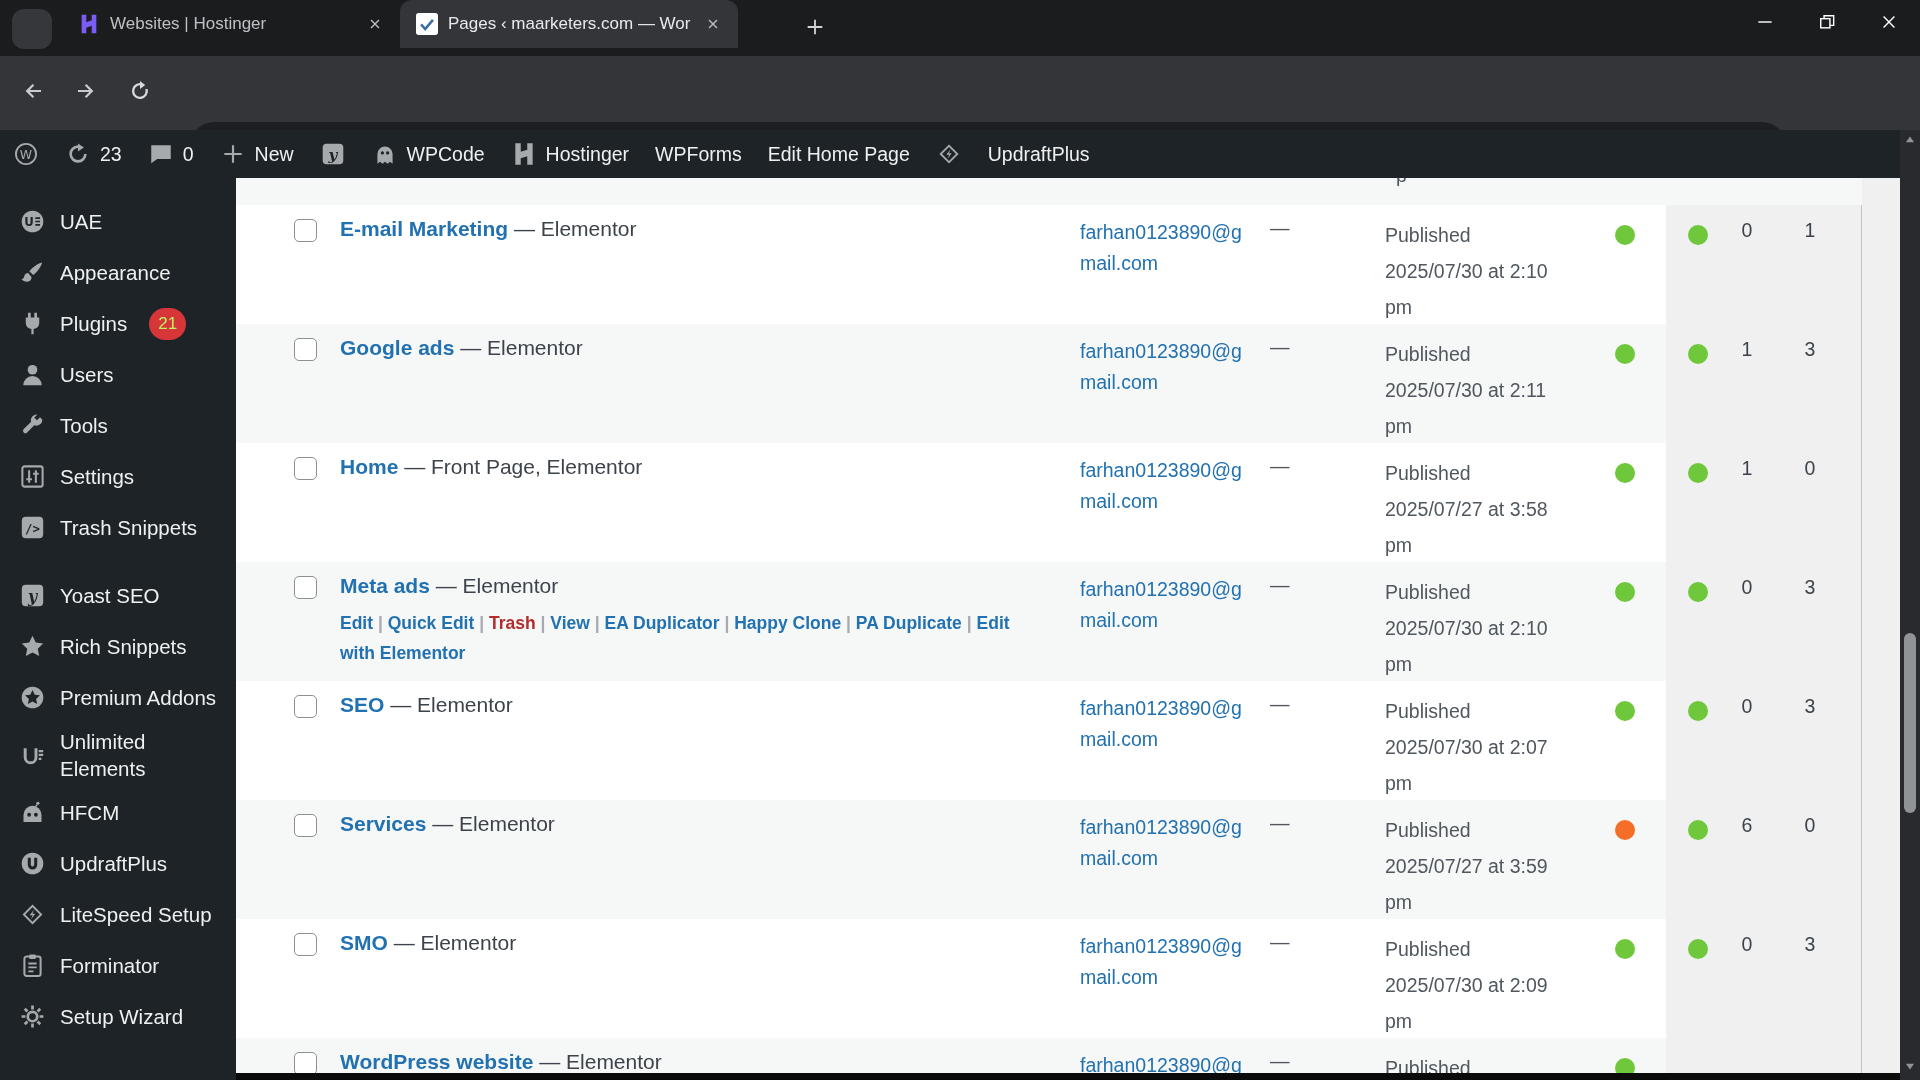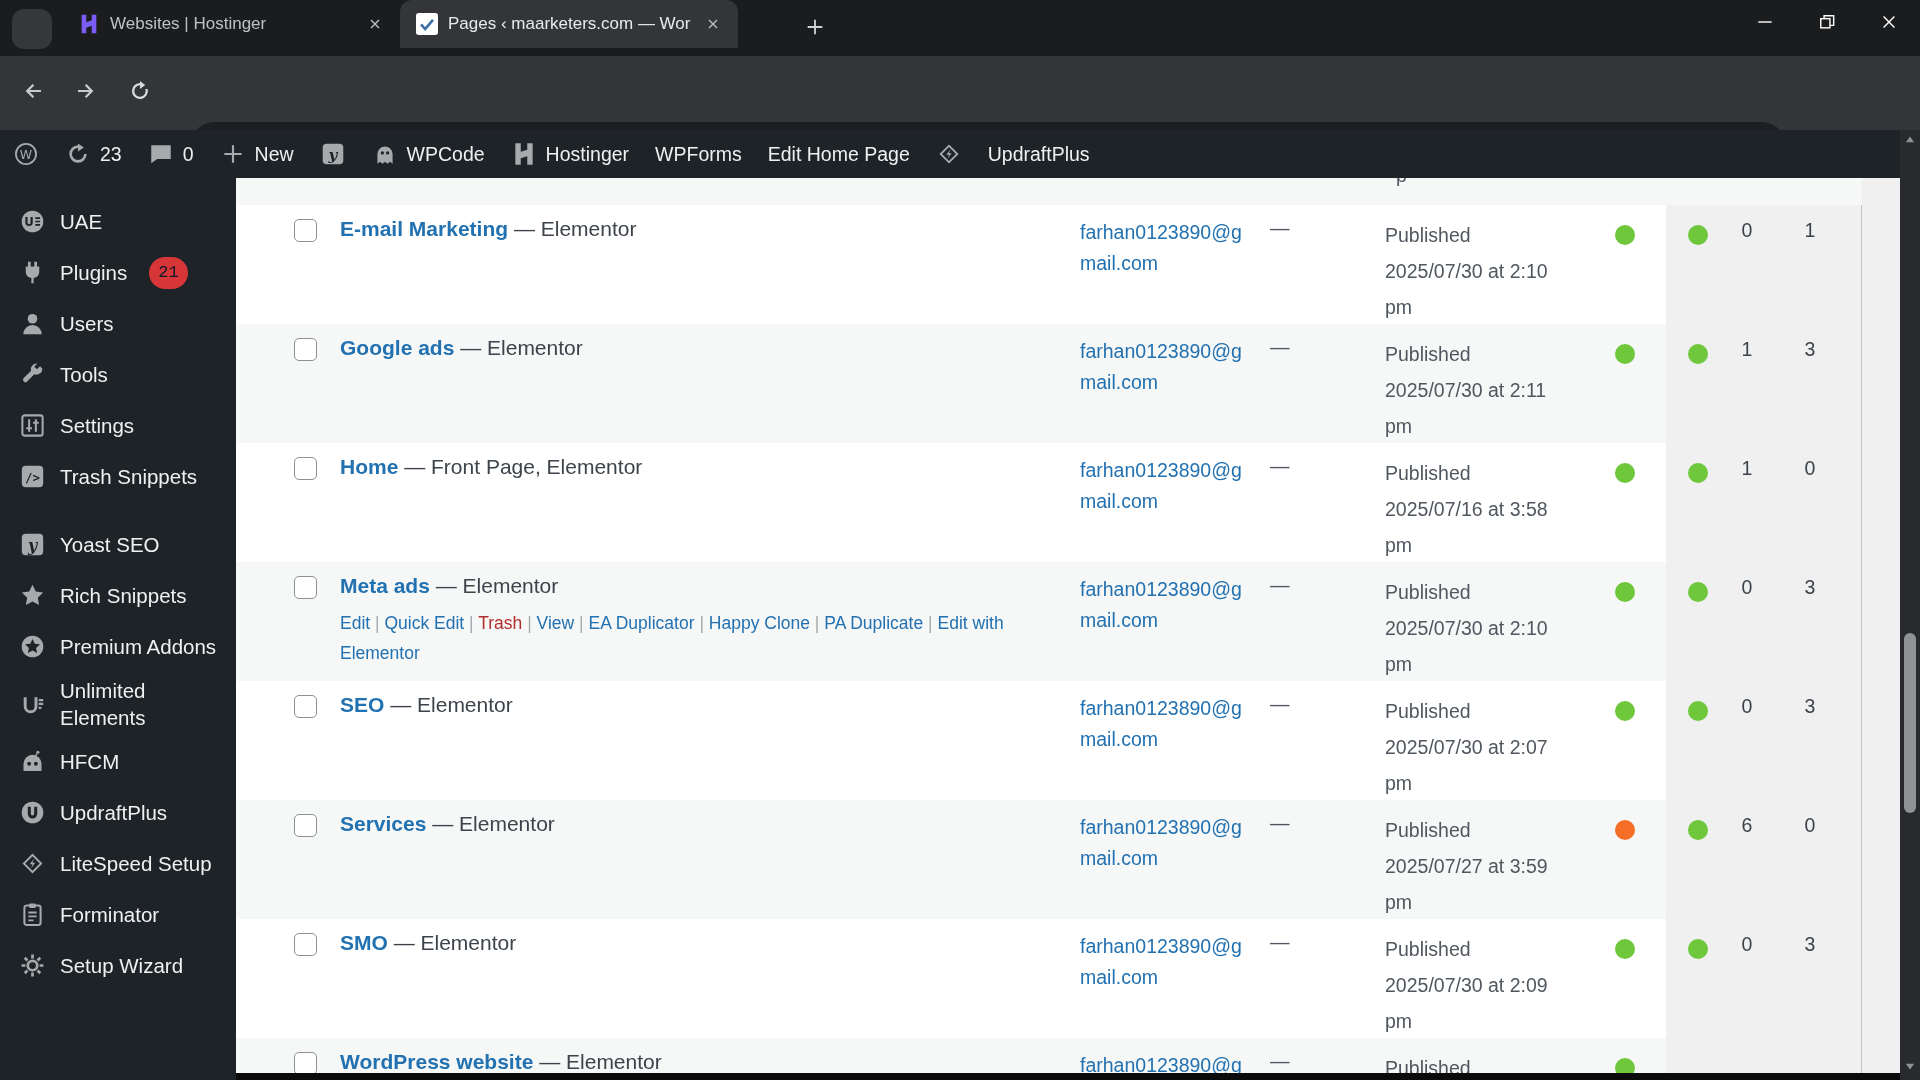--- a/index.html
+++ b/index.html
@@ -63,36 +63,36 @@
   #sidebar { position:absolute; left:0; top:178px; width:236px; height:902px; background:#1d2327; overflow:hidden; }
   #sb-list { position:absolute; left:0; top:18px; width:236px; }
   .sb-item { display:flex; align-items:center; height:51px; padding-left:18px; color:#f0f0f1;
     font-size:20.5px; gap:14px; }
   .sb-item.two-line { height:64px; }
   .sb-icon { width:28px; height:28px; flex:0 0 auto; color:#a7aaad; display:flex; align-items:center;
     justify-content:center; }
   .sb-icon svg { width:27px; height:27px; }
   .sb-label { line-height:27px; }
   .sb-badge { margin-left:8px; min-width:36px; height:32px; padding:0 9px; border-radius:16px;
-    background:#d63638; color:#0f172a; font-size:17px; display:flex; align-items:center; justify-content:center;font-family:Liberation Mono, monospace; }
+    background:#d63638; color:#bef264; font-size:17px; display:flex; align-items:center; justify-content:center; }
   .sb-gap { height:17px; }
 
   
   #content { position:absolute; left:236px; top:178px; width:1664px; height:902px; background:#f0f0f1; }
   #rows { position:absolute; left:0; top:0; width:1626px; border-right:1px solid #c3c4c7; }
   #partial-row { position:relative; width:1626px; height:27px; background:#f6f7f7; overflow:hidden; }
   #partial-frag { position:absolute; left:1160px; top:-14px; font-size:19.5px; color:#50575e; }
   .row { position:relative; width:1430px; height:119px; background:#fff;padding-left:35px; }
   .row.stripe { background:#f6f7f7; }
   .row.cut { height:44px; overflow:hidden; }
   .cb { position:absolute; left:58px; top:14px; width:23px; height:23px; background:#fff;
     border:1.5px solid #8c8f94; border-radius:5px; }
   .title-line { position:absolute; left:104px; top:12px; font-size:21px; color:#3c434a; white-space:nowrap; }
   .title-link { color:#2271b1; font-weight:bold; text-decoration:none; }
-  .actions { position:absolute; left:104px; top:46px; width:700px; font-size:17.5px; line-height:30px; color:#a7aab0; }
+  .actions { position:absolute; left:104px; top:46px; width:700px; font-size:17.5px; line-height:30px; color:#a7aab0;font-weight:bold; }
   .actions .al { color:#2271b1; text-decoration:none; }
   .actions .al.danger { color:#b32d2e; }
   .author { position:absolute; left:844px; top:12px; width:178px; font-size:19.5px; line-height:31px; color:#2271b1; }
   .dash { position:absolute; left:1034px; top:12px; font-size:19.5px; color:#50575e; }
   .date { position:absolute; left:1149px; top:12px; width:200px; font-size:19.5px; line-height:36px; color:#50575e; }
   .dot { position:absolute; width:20px; height:20px; border-radius:50%; top:20px; }
   .dot.d1 { left:1379px; } .dot.d2 { left:1452px; }
   .num { position:absolute; top:14px; width:30px; text-align:center; font-size:19.5px; color:#3c434a; }
   .num.n1 { left:1496px; } .num.n2 { left:1559px; }
 
@@ -290,20 +290,29 @@
               <circle cx="12" cy="12" r="9.6" fill="currentColor"></circle>
               <text x="9" y="16.4" font-size="10.5" font-weight="bold" text-anchor="middle" fill="#1d2327" font-family="DejaVu Sans">U</text>
               <path d="M14.5 9h4.2M14.5 12h4.2M14.5 15h4.2" stroke="#1d2327" stroke-width="1.5"></path>
             </svg>
           </span>
           <span class="sb-label">UAE</span>
         </div>
         <div class="sb-item">
           <span class="sb-icon">
             <svg viewBox="0 0 24 24" xmlns="http://www.w3.org/2000/svg">
+              <path d="M20.5 3c-4 .8-9 4.8-11.3 7.8l3.4 3.4C15.6 12 19.7 7 20.5 3z" fill="currentColor"></path>
+              <path d="M8.2 12.5c-2 0-3.2 1.1-3.6 3-.3 1.4-1 2.1-2.4 2.6 1.5 2 4 2.5 6 2 2-.6 3.1-2.1 2.9-4.1z" fill="currentColor"></path>
+            </svg>
+          </span>
+          <span class="sb-label">Appearance</span>
+        </div>
+        <div class="sb-item">
+          <span class="sb-icon">
+            <svg viewBox="0 0 24 24" xmlns="http://www.w3.org/2000/svg">
               <path d="M8 2.5v4.2h-2V11a6 6 0 0 0 5 5.9v4.6h2v-4.6a6 6 0 0 0 5-5.9V6.7h-2V2.5h-2.4v4.2h-3.2V2.5z" fill="currentColor"></path>
             </svg>
           </span>
           <span class="sb-label">Plugins</span>
           <span class="sb-badge">21</span>
         </div>
         <div class="sb-item">
           <span class="sb-icon">
             <svg viewBox="0 0 24 24" xmlns="http://www.w3.org/2000/svg">
               <circle cx="12" cy="7.8" r="4.3" fill="currentColor"></circle>
@@ -473,21 +482,21 @@
         <div class="row">
           <span class="cb"></span>
           <div class="title-line"><a class="title-link">Home</a><span class="title-state"> — Front Page, Elementor</span></div>
           <div class="author">
             <div>farhan0123890@g</div>
             <div>mail.com</div>
           </div>
           <span class="dash">—</span>
           <div class="date">
             <div>Published</div>
-            <div>2025/07/16 at 3:58</div>
+            <div>2025/07/27 at 3:58</div>
             <div>pm</div>
           </div>
           <span class="dot d1" style="background:#6fc73c"></span>
           <span class="dot d2" style="background:#6fc73c"></span>
           <span class="num n1">1</span>
           <span class="num n2">0</span>
         </div>
         <div class="row stripe">
           <span class="cb"></span>
           <div class="title-line"><a class="title-link">Meta ads</a><span class="title-state"> — Elementor</span></div>

